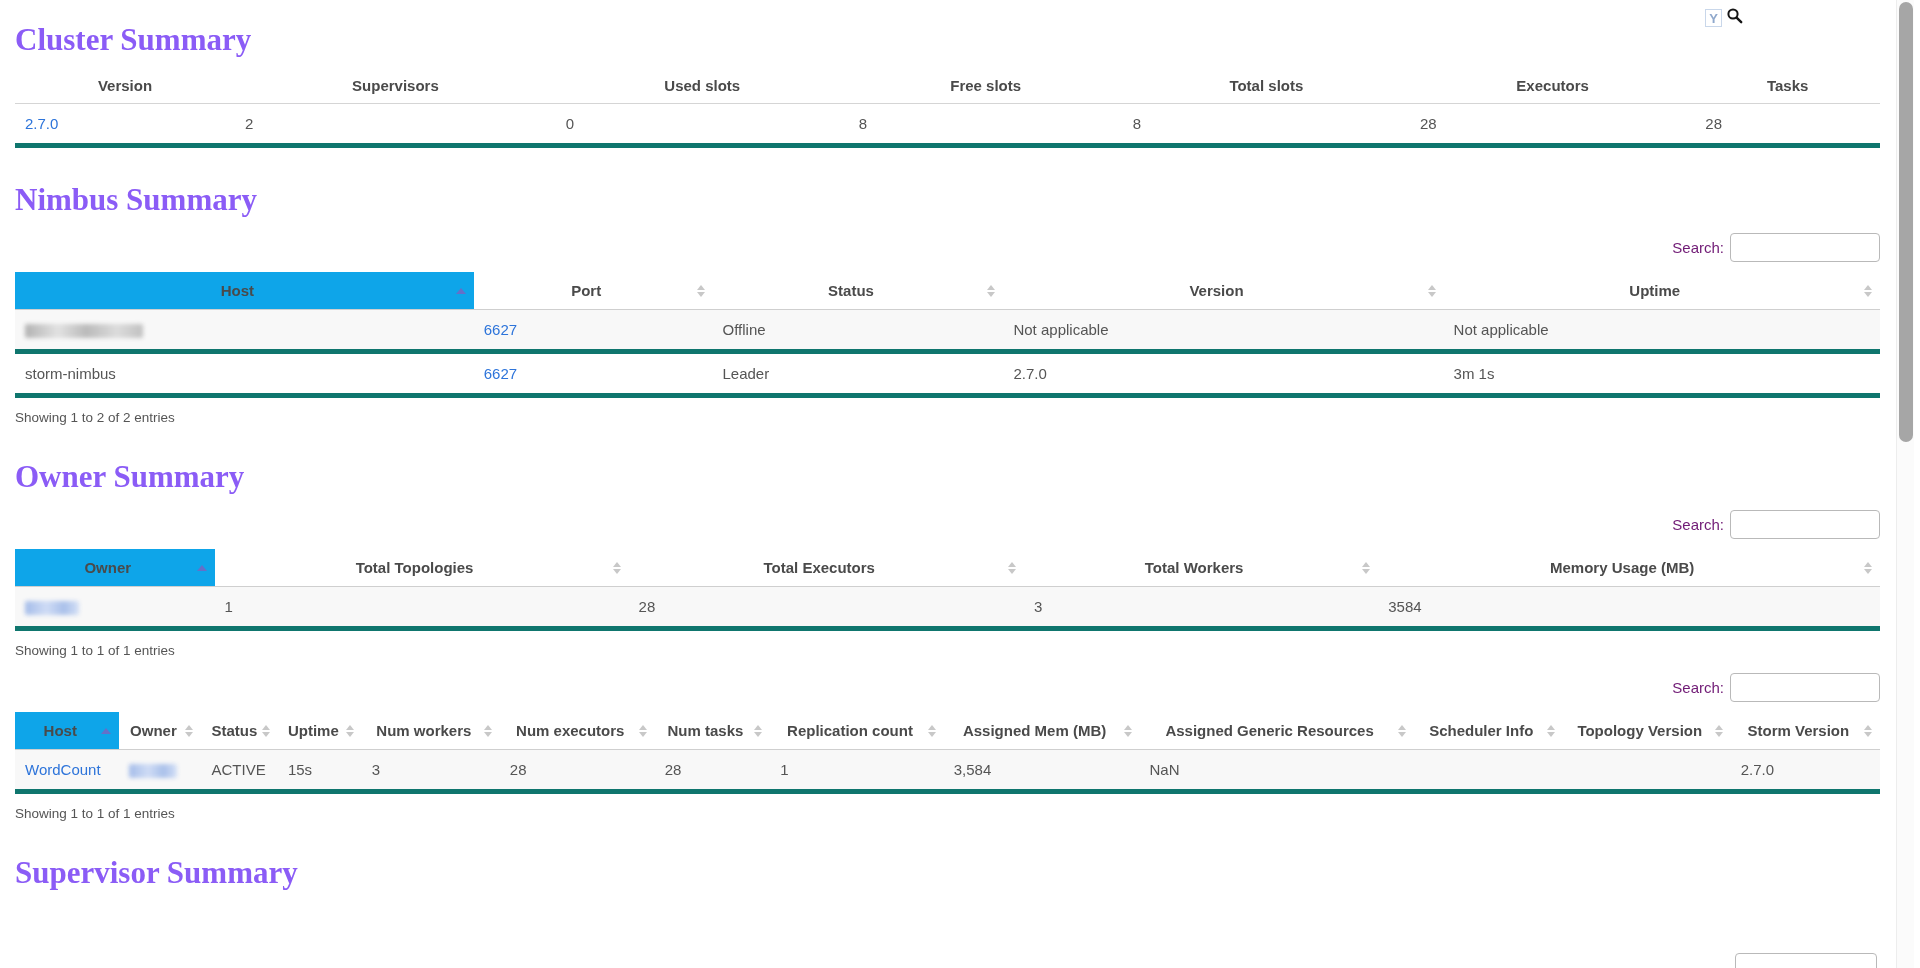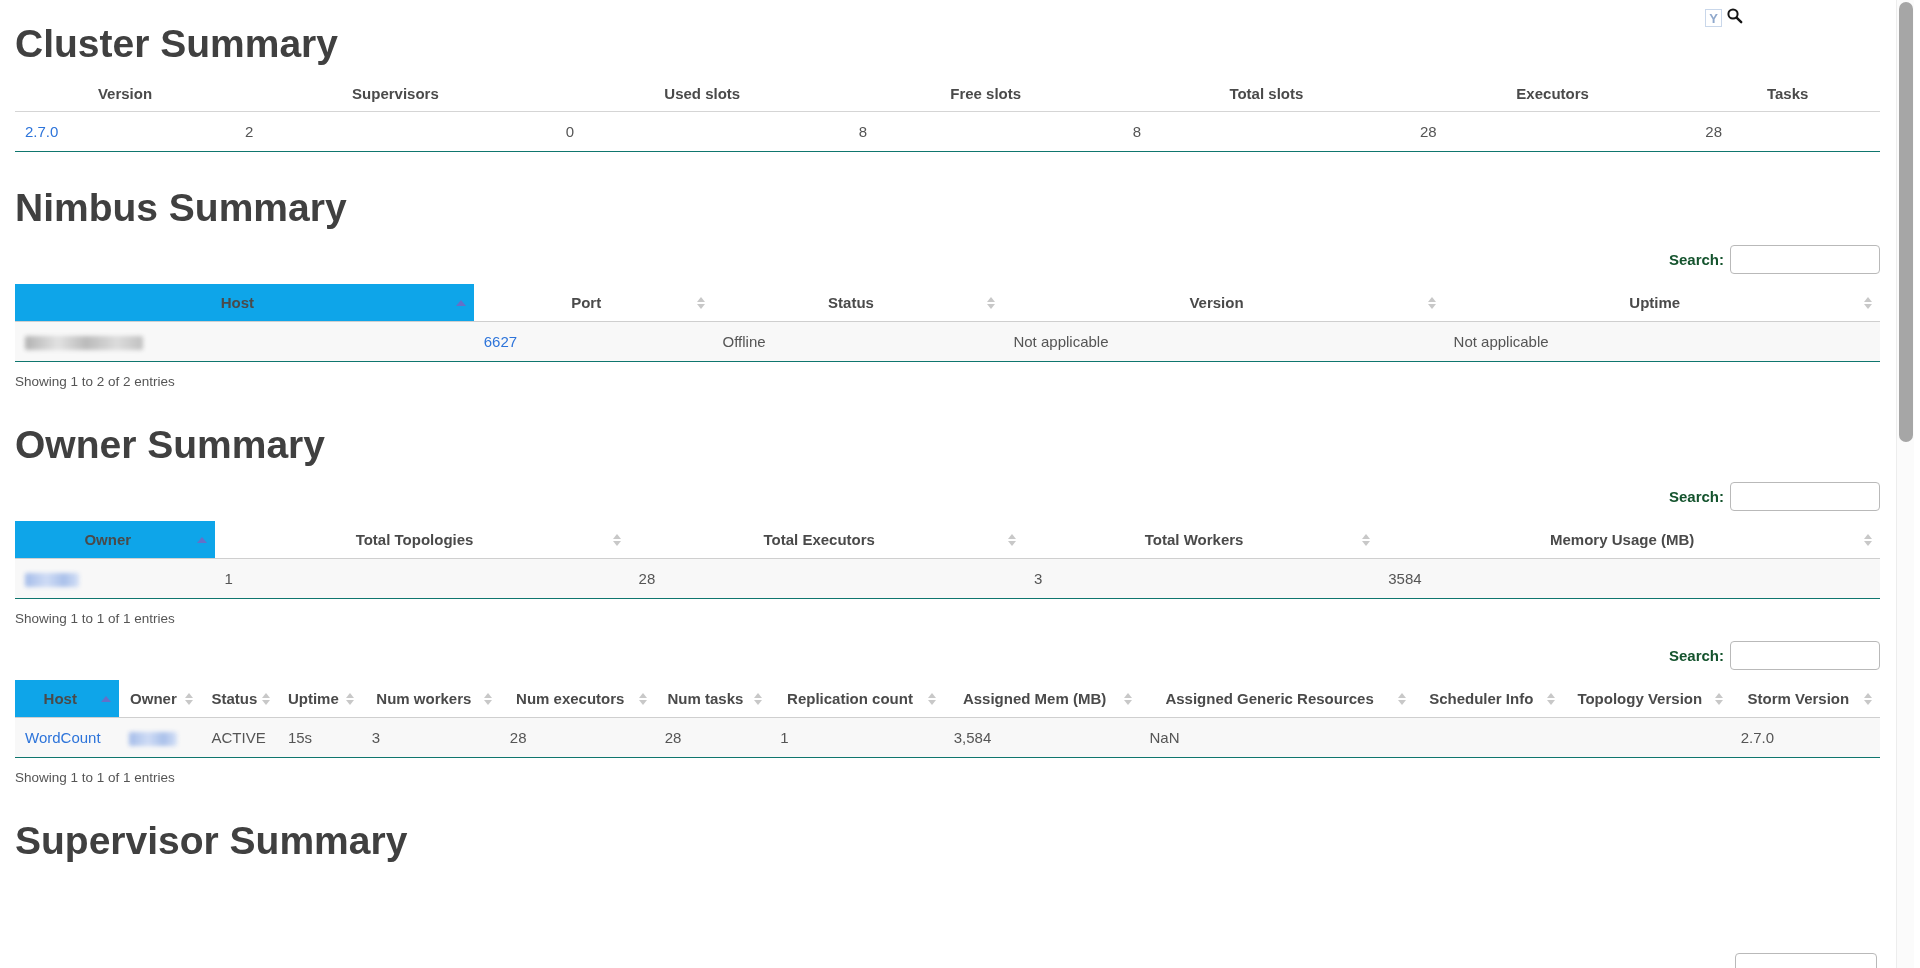--- a/index.html
+++ b/index.html
@@ -1,40 +1,40 @@
 <!DOCTYPE html>
 <html><head>
 <meta charset="utf-8">
 <style>
   * { box-sizing: border-box; margin: 0; padding: 0; }
   html,body { width:1920px; height:968px; overflow:hidden; background:#fff;
     font-family:"Liberation Sans","DejaVu Sans",sans-serif; position:relative; }
   .page { position:relative; width:1865px; margin-left:15px; }
 
   h1.title { font-size:37px; font-weight:bold; color:#2265d4; margin:16px 0 10px; letter-spacing:0.5px; }
-  h2.section { font-size:39px; font-weight:bold; color:#404040; margin:34px 0 10px; }
+  h2.section { font-size:31px; font-weight:bold; color:#8b5cf6; margin:34px 0 10px;font-family:Liberation Serif, serif; }
   h2.first { margin-top:22px; }
 
   table { width:100%; border-collapse:collapse; table-layout:fixed; font-size:15px; color:#555; }
   th { text-align:center; font-weight:bold; color:#4a4a4a; padding:10px 24px 10px 10px;
        border-bottom:1px solid #cfcfcf; position:relative; white-space:nowrap; overflow:hidden; }
-  td { padding:11px 10px; border-bottom:1px solid #0f766e; white-space:nowrap; overflow:hidden; }
+  td { padding:11px 10px; border-bottom:5px solid #0f766e; white-space:nowrap; overflow:hidden; }
   tr.odd td { background:#f8f8f8; }
   .plain th { padding:9px 10px; border-bottom:1px solid #d5d5d5; }
   th.sorted { background:#0ea5e9; }
   a.lnk { color:#2d74da; text-decoration:none; }
 
   .sort-icon { position:absolute; right:8px; top:50%; transform:translateY(-50%); }
   .sort-icon i { display:block; width:0; height:0; border-left:4px solid transparent; border-right:4px solid transparent; }
   .sort-icon i.up   { border-bottom:5px solid #c8c8c8; margin-bottom:2px; }
   .sort-icon i.down { border-top:5px solid #c8c8c8; }
   .sort-icon.asc i.up { border-bottom-color:#6470c8; border-left-width:5px; border-right-width:5px; border-bottom-width:6px; margin-bottom:0; }
 
   .search-row { display:flex; justify-content:flex-end; align-items:center; margin:14px 0 10px; height:30px; }
-  .search-row label { font-size:15px; color:#14532d; margin-right:6px;font-weight:bold; }
+  .search-row label { font-size:15px; color:#701a75; margin-right:6px; }
   .search-row input { width:150px; height:29px; border:1px solid #b9b9b9; border-radius:4px; outline:none; padding:0 6px; font-size:14px; }
 
   .entries { font-size:13.5px; color:#555; margin:12px 0 4px; }
 
   .redact { display:inline-block; height:14px; border-radius:2px; filter:blur(2px); vertical-align:middle; }
   .redact.gray { width:118px; background:linear-gradient(90deg,#b2b2b2,#e2e2e2 28%,#bababa 52%,#dcdcdc 78%,#c0c0c0); }
   .redact.blue { width:54px; background:linear-gradient(90deg,#a4bce9,#cfdcf5 40%,#a9c0ea 72%,#d4e0f6); }
   .redact.blue.sm { width:48px; }
 
   .topbar-icons { position:absolute; top:7px; left:1705px; display:flex; align-items:center; gap:4px; z-index:5; }
@@ -152,20 +152,27 @@
         </th>
       </tr>
     </thead>
     <tbody>
       <tr class="odd">
         <td><span class="redact gray"></span></td>
         <td><a class="lnk" href="#">6627</a></td>
         <td>Offline</td>
         <td>Not applicable</td>
         <td>Not applicable</td>
+      </tr>
+      <tr>
+        <td>storm-nimbus</td>
+        <td><a class="lnk" href="#">6627</a></td>
+        <td>Leader</td>
+        <td>2.7.0</td>
+        <td>3m 1s</td>
       </tr>
     </tbody>
   </table>
   <div class="entries">Showing 1 to 2 of 2 entries</div>
 
   <h2 class="section">Owner Summary</h2>
   <div class="search-row">
     <label>Search:</label>
     <input type="text" value="" style="">
   </div>

